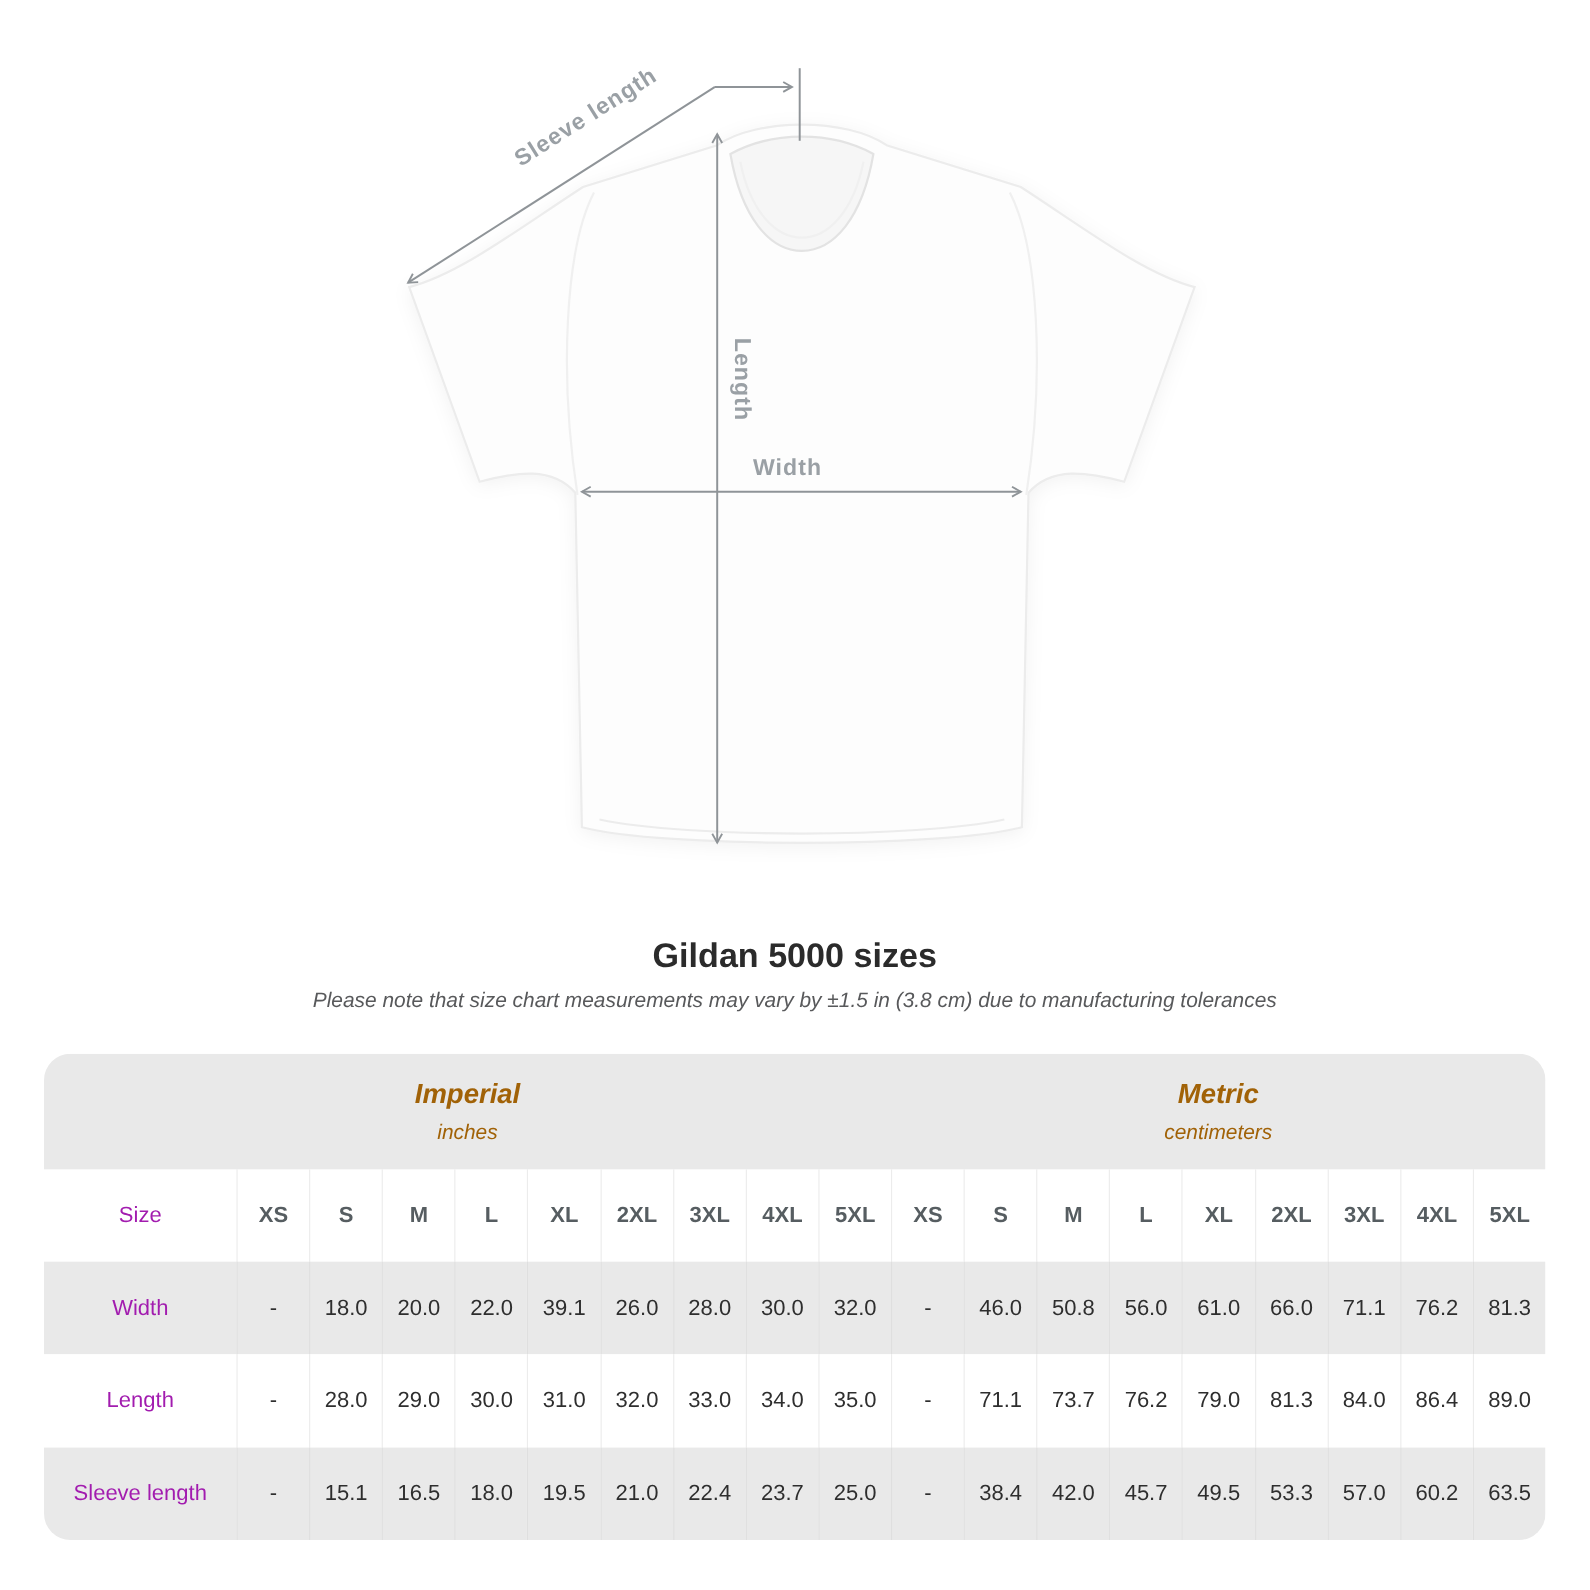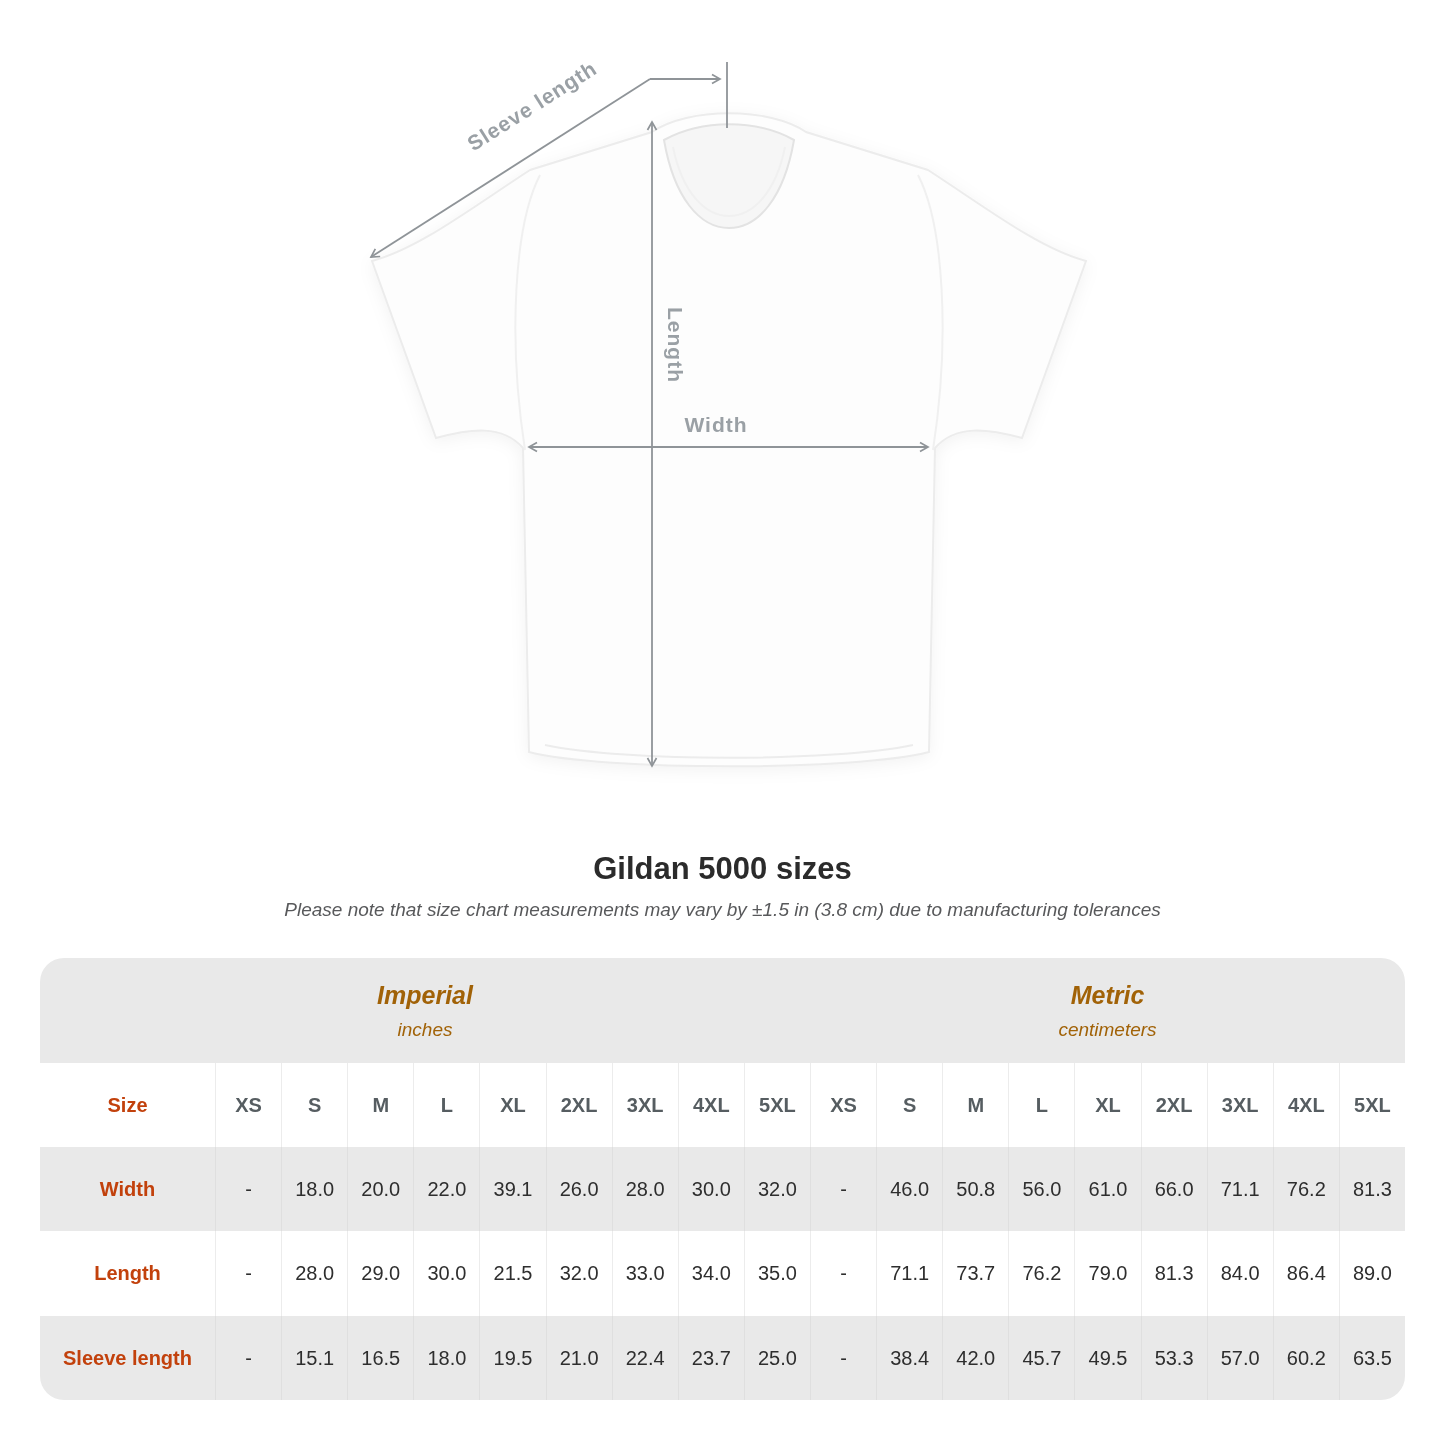--- a/index.html
+++ b/index.html
@@ -36,21 +36,21 @@
     background:#e9e9e9;display:flex;flex-direction:column;align-items:center;justify-content:center;
     gap:9px;color:#a16207;
   }
   .band-imperial{grid-column:1 / 11;grid-row:1;}
   .band-metric{grid-column:11 / 20;grid-row:1;}
   .band-name{font-size:25px;font-weight:bold;font-style:italic;}
   .band-unit{font-size:19px;font-style:italic;}
   .c, .lbl{display:flex;align-items:center;justify-content:center;}
   .c{border-left:1px solid #ececec;font-size:20px;color:#2e2e2e;}
   .h{font-weight:bold;color:#565d61;}
-  .lbl{font-weight:bold;font-size:20px;color:#c2410c;}
+  .lbl{font-weight:normal;font-size:20px;color:#a21caf;}
   .r-gray .c, .r-gray .lbl{background:#e9e9e9;}
   .r-gray .c{border-left-color:#dfdfdf;}
 </style>
 </head>
 <body>
 
 <svg class="shirt-svg" viewBox="0 0 1445 840">
   <defs>
     <marker id="arrow" viewBox="0 0 14 14" refX="11" refY="7" markerWidth="14" markerHeight="14" orient="auto-start-reverse" markerUnits="userSpaceOnUse">
       <path d="M3 2.5 L11 7 L3 11.5" fill="none" stroke="#8f9498" stroke-width="1.7"></path>
@@ -150,21 +150,21 @@
     <div class="c">76.2</div>
     <div class="c">81.3</div>
   </div>
 
   <div class="trow">
     <div class="lbl">Length</div>
     <div class="c">-</div>
     <div class="c">28.0</div>
     <div class="c">29.0</div>
     <div class="c">30.0</div>
-    <div class="c">21.5</div>
+    <div class="c">31.0</div>
     <div class="c">32.0</div>
     <div class="c">33.0</div>
     <div class="c">34.0</div>
     <div class="c">35.0</div>
     <div class="c">-</div>
     <div class="c">71.1</div>
     <div class="c">73.7</div>
     <div class="c">76.2</div>
     <div class="c">79.0</div>
     <div class="c">81.3</div>

